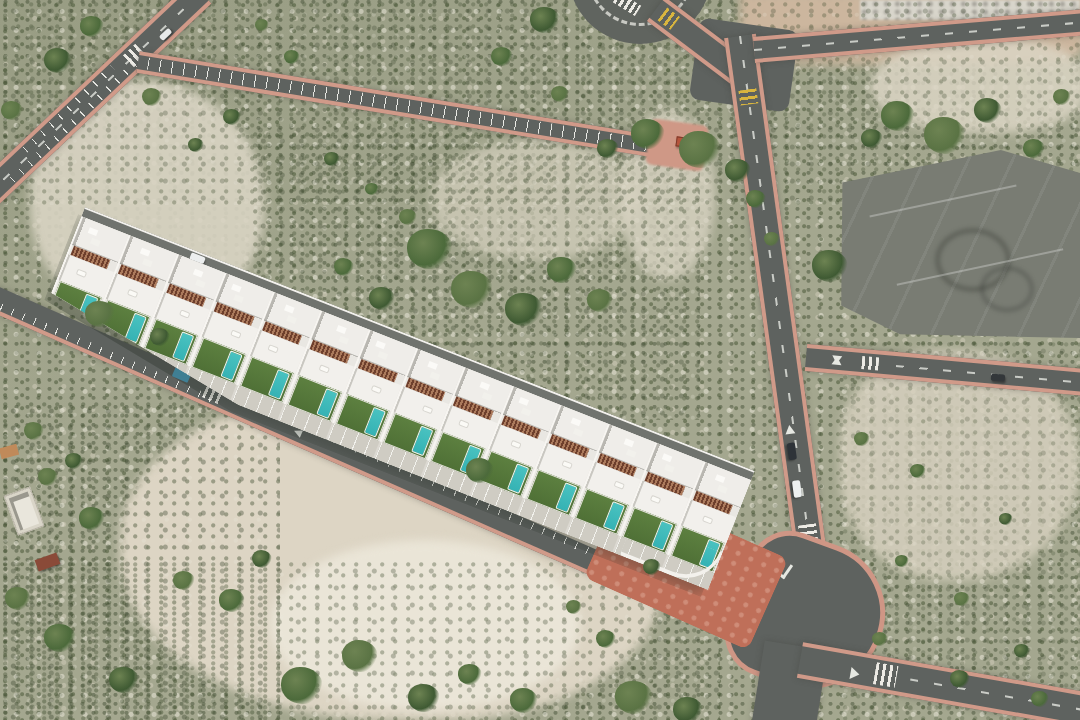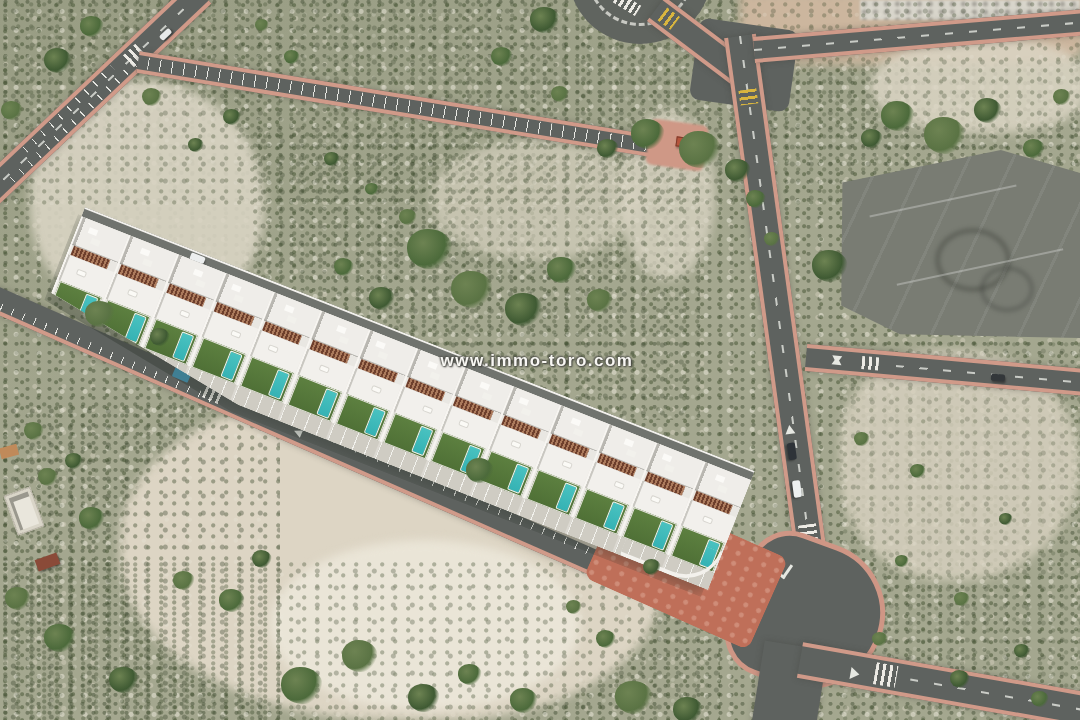--- a/index.html
+++ b/index.html
@@ -394,14 +394,13 @@
       <div class="tree" style="left: 566px; top: 600px; width: 16px; height: 14.08px; background: radial-gradient(circle at 35% 35%, rgb(109, 131, 82) 0%, rgb(90, 115, 68) 55%, rgba(0, 0, 0, 0) 74%);"></div>
       <div class="tree" style="left: 950px; top: 670px; width: 20px; height: 17.6px; background: radial-gradient(circle at 35% 35%, rgb(109, 131, 82) 0%, rgb(63, 90, 51) 55%, rgba(0, 0, 0, 0) 74%);"></div>
       <div class="tree" style="left: 1031px; top: 691px; width: 18px; height: 15.84px; background: radial-gradient(circle at 35% 35%, rgb(109, 131, 82) 0%, rgb(76, 106, 59) 55%, rgba(0, 0, 0, 0) 74%);"></div>
       <div class="tree" style="left: 872px; top: 632px; width: 16px; height: 14.08px; background: radial-gradient(circle at 35% 35%, rgb(109, 131, 82) 0%, rgb(90, 115, 68) 55%, rgba(0, 0, 0, 0) 74%);"></div>
     </div>
 
   <div style="left:10px;top:490px;width:28px;height:42px;background:#e9e6dc;border:1px solid #b7b2a4;transform:rotate(-20deg);box-shadow:inset 0 0 0 3px #d9d5c8, inset 6px 8px 0 rgba(90,88,78,.55);"></div>
   <div style="left:0;top:446px;width:18px;height:11px;background:#c08a5a;transform:rotate(-15deg);"></div>
   <div style="left:36px;top:556px;width:23px;height:12px;background:#8a4a38;transform:rotate(-20deg);box-shadow:1px 2px 2px rgba(40,40,40,.4);"></div>
 
-  <div id="wm" style="left:537px;top:361px;transform:translate(-50%,-50%);">www.immo-toro.com</div>
 </div>
 
 </body></html>

